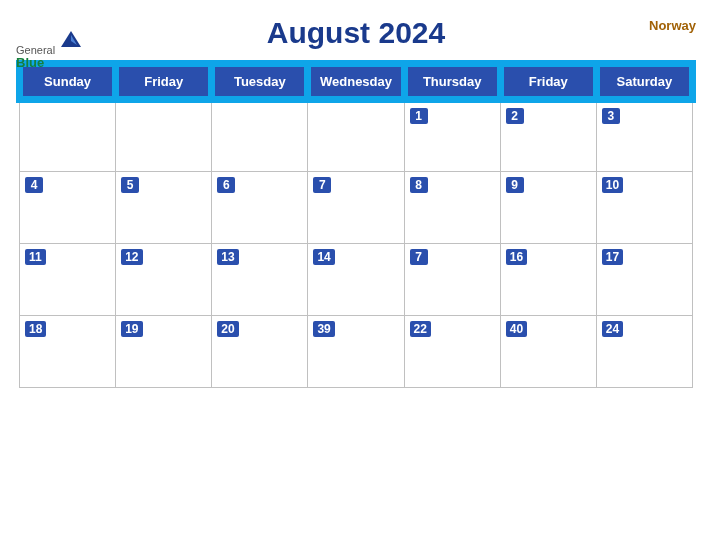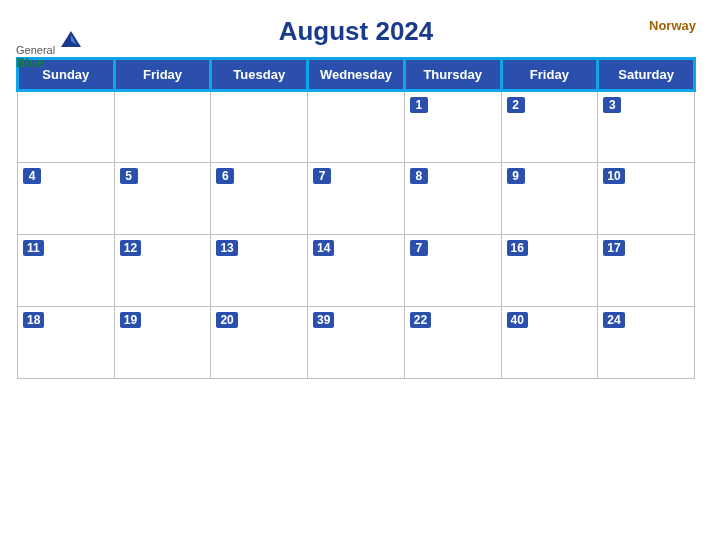--- a/index.html
+++ b/index.html
@@ -58,40 +58,40 @@
     .country-label {
       position: absolute;
       right: 0;
       top: 8px;
       font-size: 13px;
       color: #a16207;
       font-weight: bold;
     }
 
     .calendar-title {
-      font-size: 26px;
+      font-size: 30px;
       color: #1a3a8c;
       font-weight: bold;
       text-align: center;
     }
 
     .calendar-table {
       width: 100%;
       border-collapse: collapse;
       margin-top: 6px;
     }
 
     .calendar-table thead tr th {
       background-color: #2a4fad;
       color: #fff;
       font-size: 13px;
       font-weight: bold;
       text-align: center;
       padding: 7px 4px;
-      border: 3px solid #0ea5e9;
+      border: 7px solid #0ea5e9;
     }
 
     .calendar-table tbody tr {
       height: 72px;
     }
 
     .calendar-table tbody tr td {
       border: 1px solid #c0c0c0;
       vertical-align: top;
       padding: 3px 5px;

